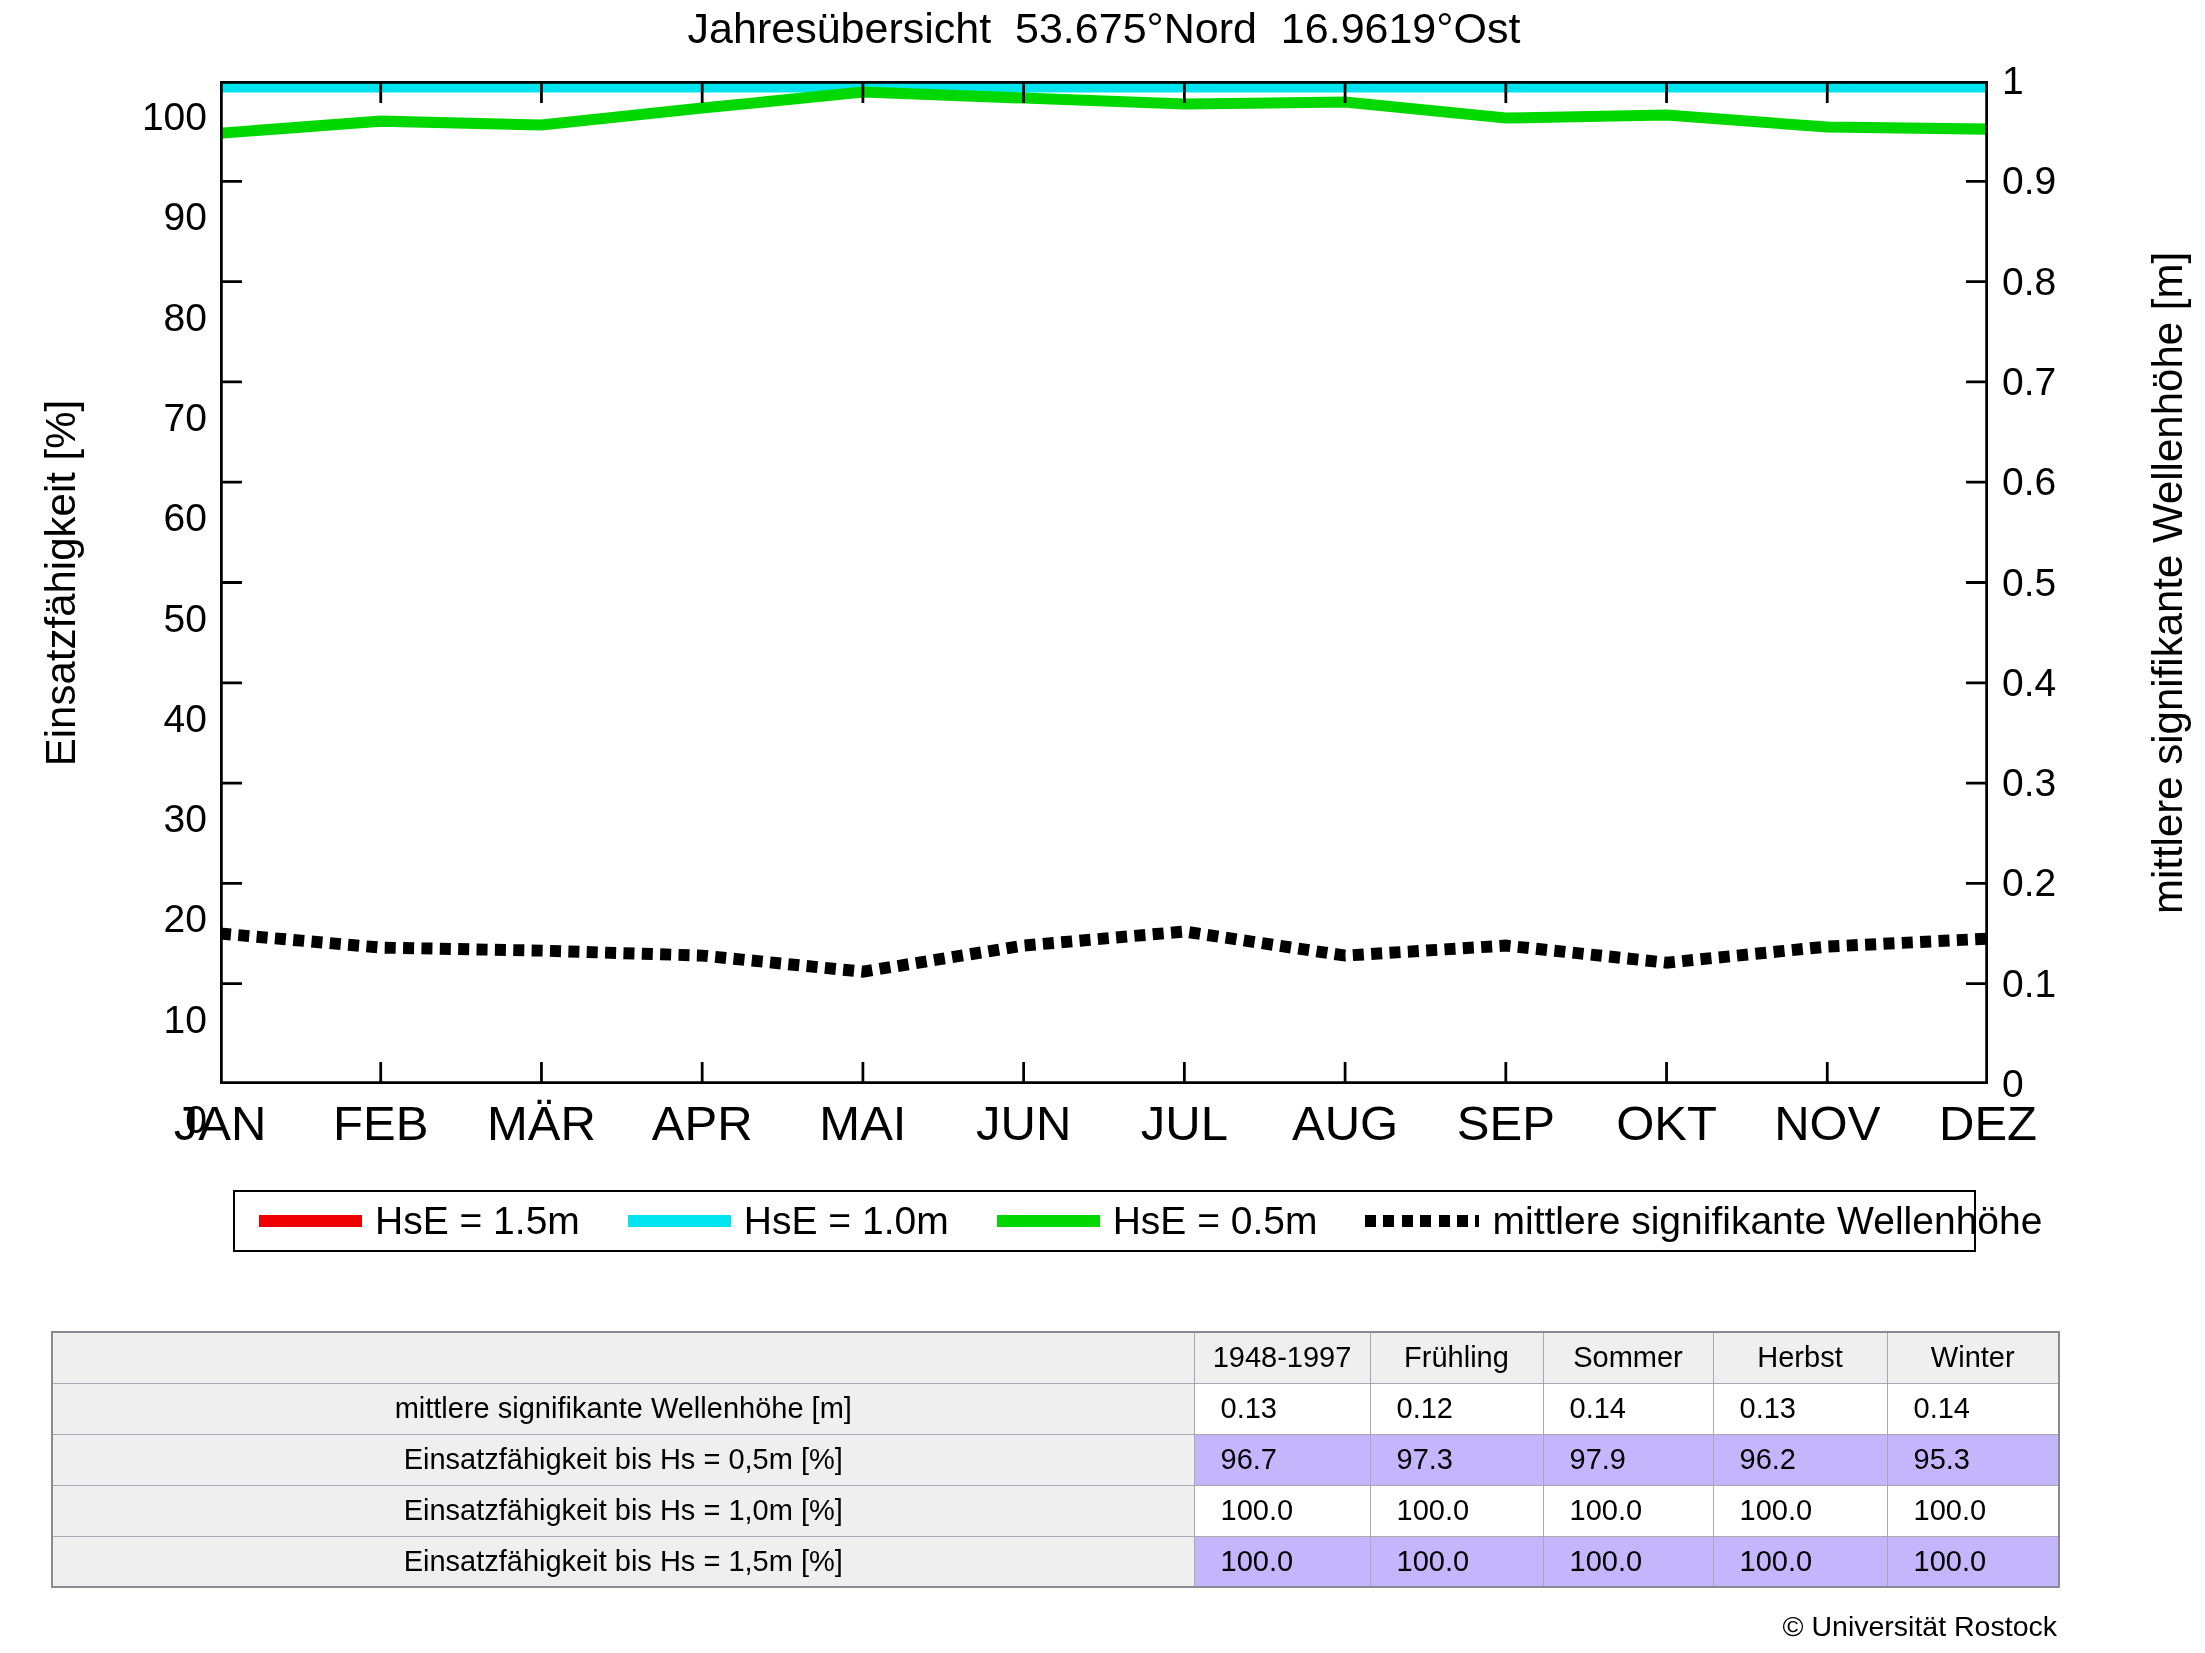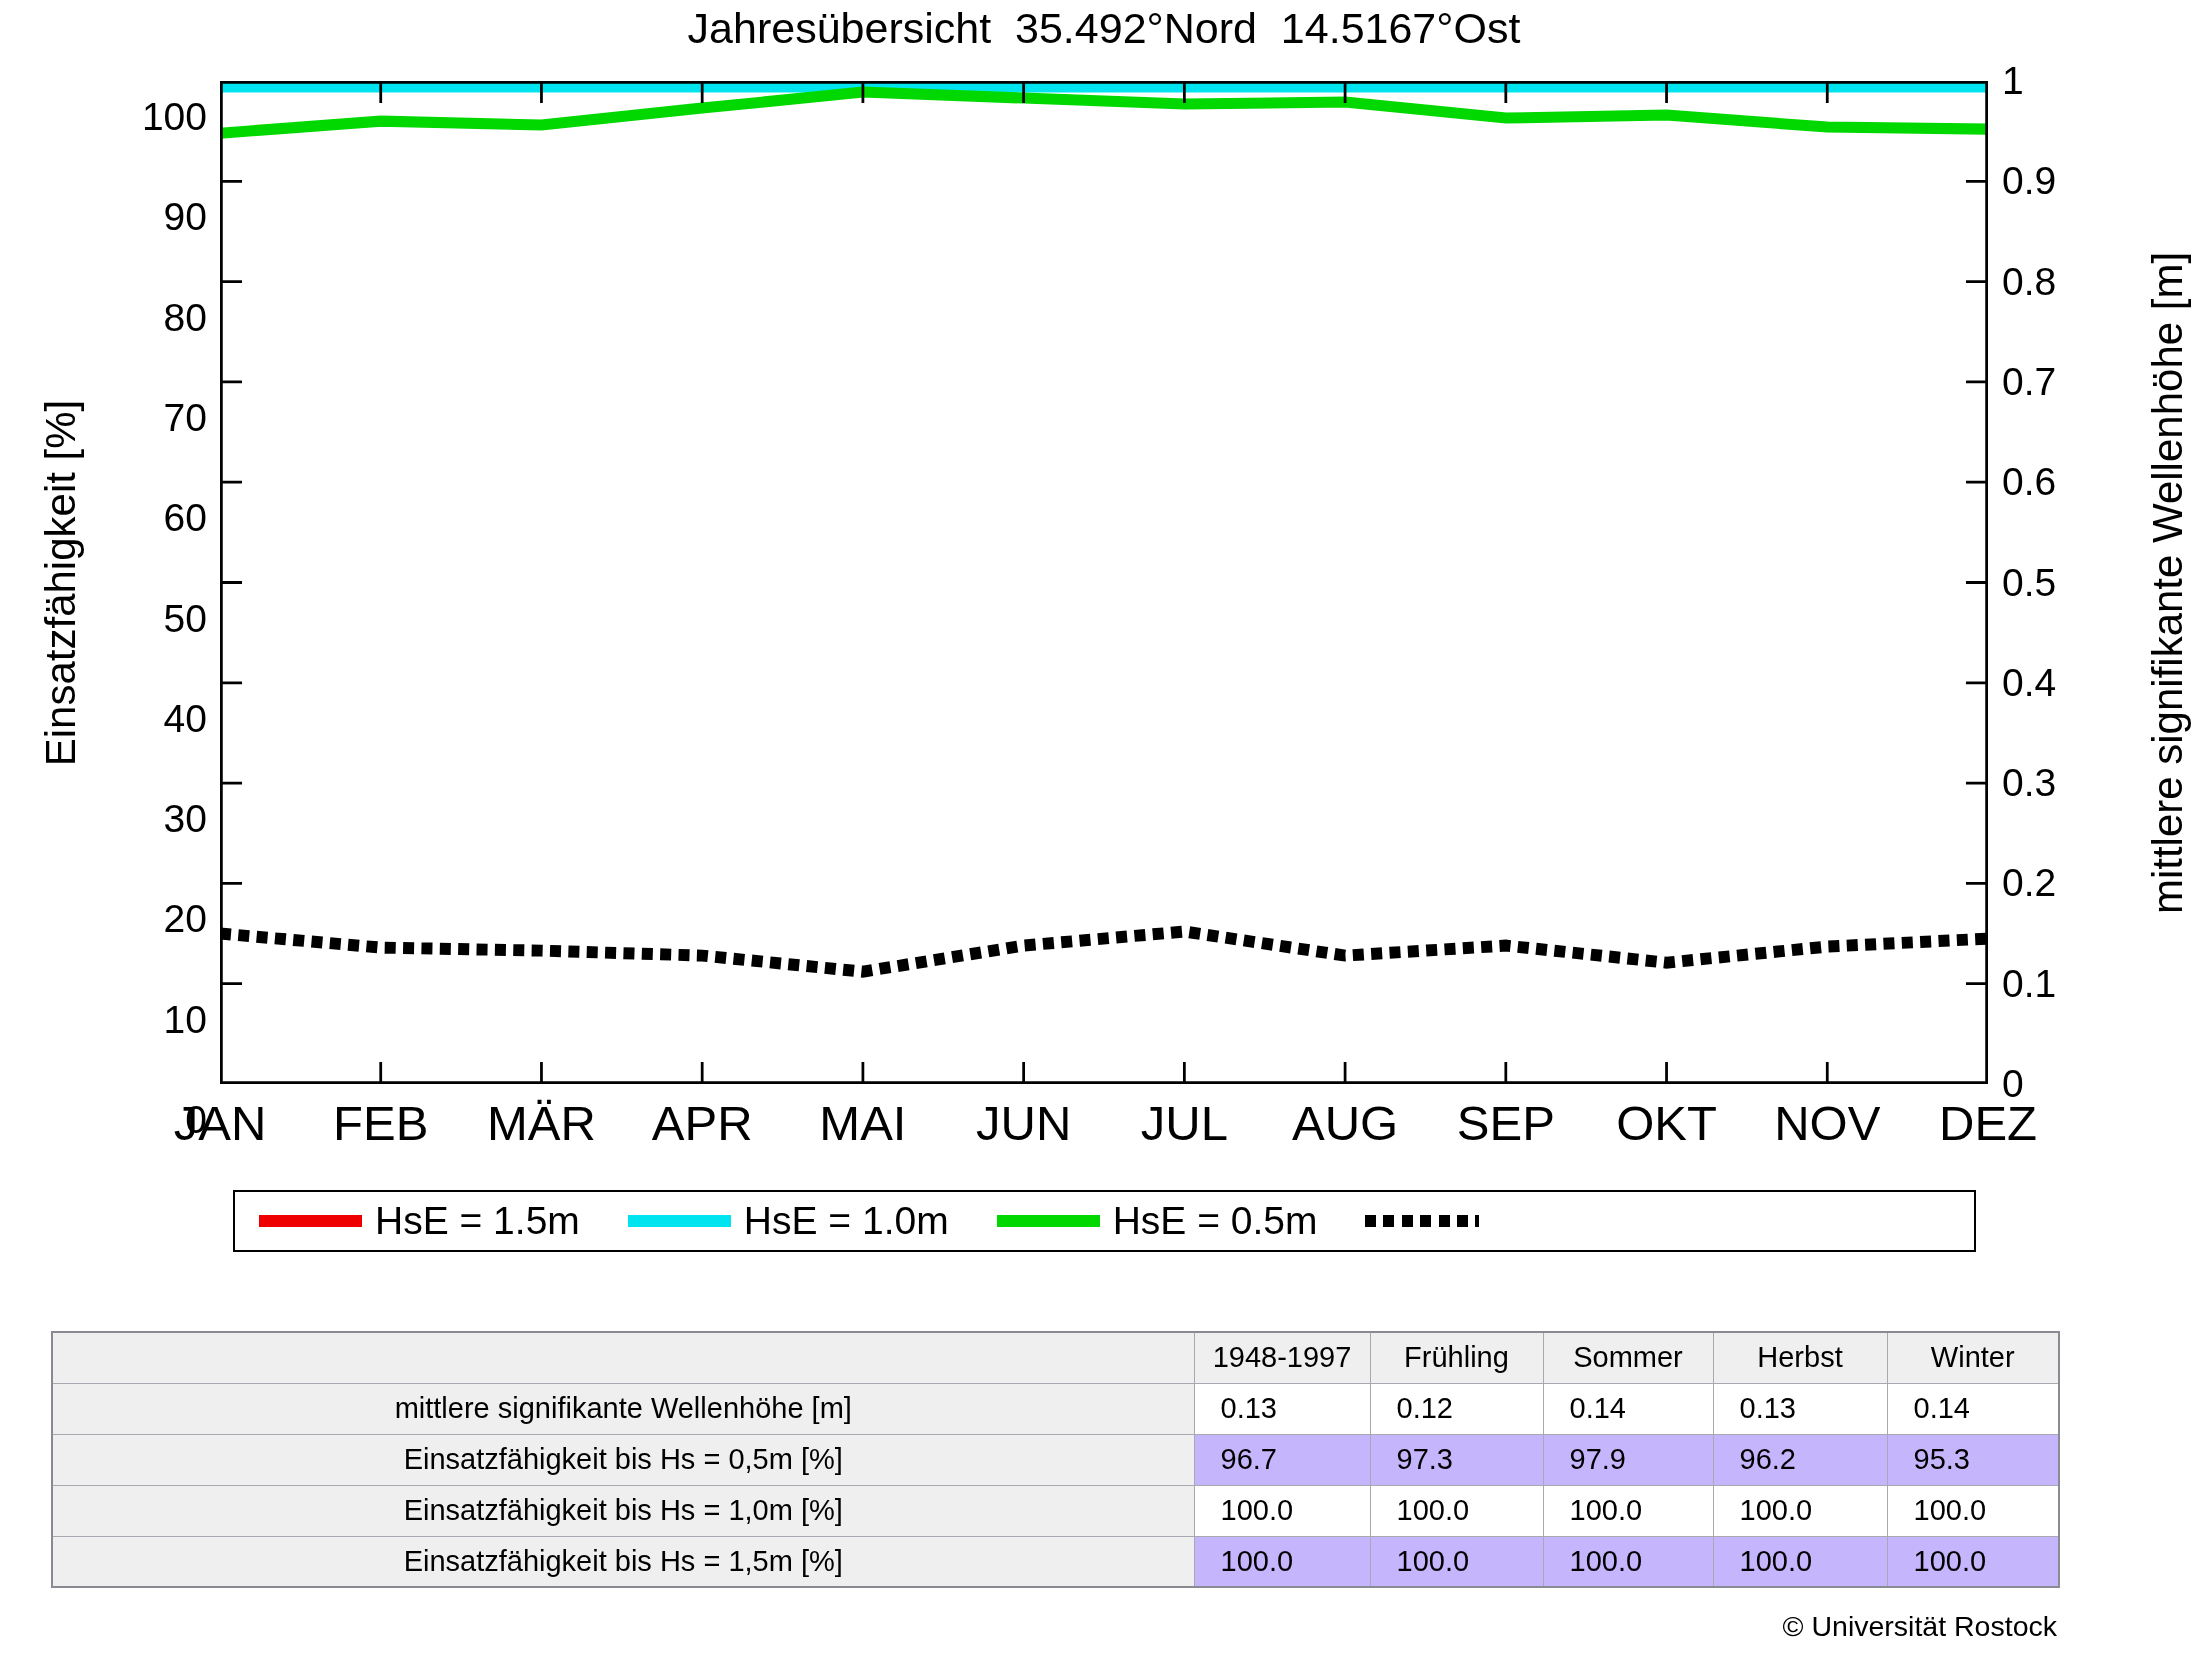--- a/index.html
+++ b/index.html
@@ -46,21 +46,21 @@
   table.data td.val{text-align:left;padding-left:26px;background:#fff;}
   table.data tr.alt td.val{background:#c4b5fd;}
 
   .copyright{position:absolute;right:149px;top:1610px;font-size:28.5px;}
 </style>
 </head>
 <body>
 
 <div class="page">
 
-  <div class="chart-title">Jahresübersicht  35.492°Nord  14.5167°Ost</div>
+  <div class="chart-title">Jahresübersicht  53.675°Nord  16.9619°Ost</div>
 
   <div class="ylabel-left">
     <span>Einsatzfähigkeit [%]</span>
   </div>
   <div class="ylabel-right">
     <span>mittlere signifikante Wellenhöhe [m]</span>
   </div>
 
   <div class="yticks-left">
     <span style="top:0%">100</span>
@@ -125,20 +125,21 @@
     <div class="legend-item">
       <div class="sw" style="background-color: rgb(0, 228, 240);"></div>
       <span class="lab">HsE = 1.0m</span>
     </div>
     <div class="legend-item">
       <div class="sw" style="background-color: rgb(0, 216, 0);"></div>
       <span class="lab">HsE = 0.5m</span>
     </div>
     <div class="legend-item">
       <div class="sw-dotted"></div>
+      <span class="lab">mittlere signifikante Wellenhöhe</span>
     </div>
   </div>
 
   <table class="data">
     <colgroup>
       <col style="width:1142px">
         <col style="width:176px">
         <col style="width:173px">
       <col style="width:170px">
         <col style="width:174px">

